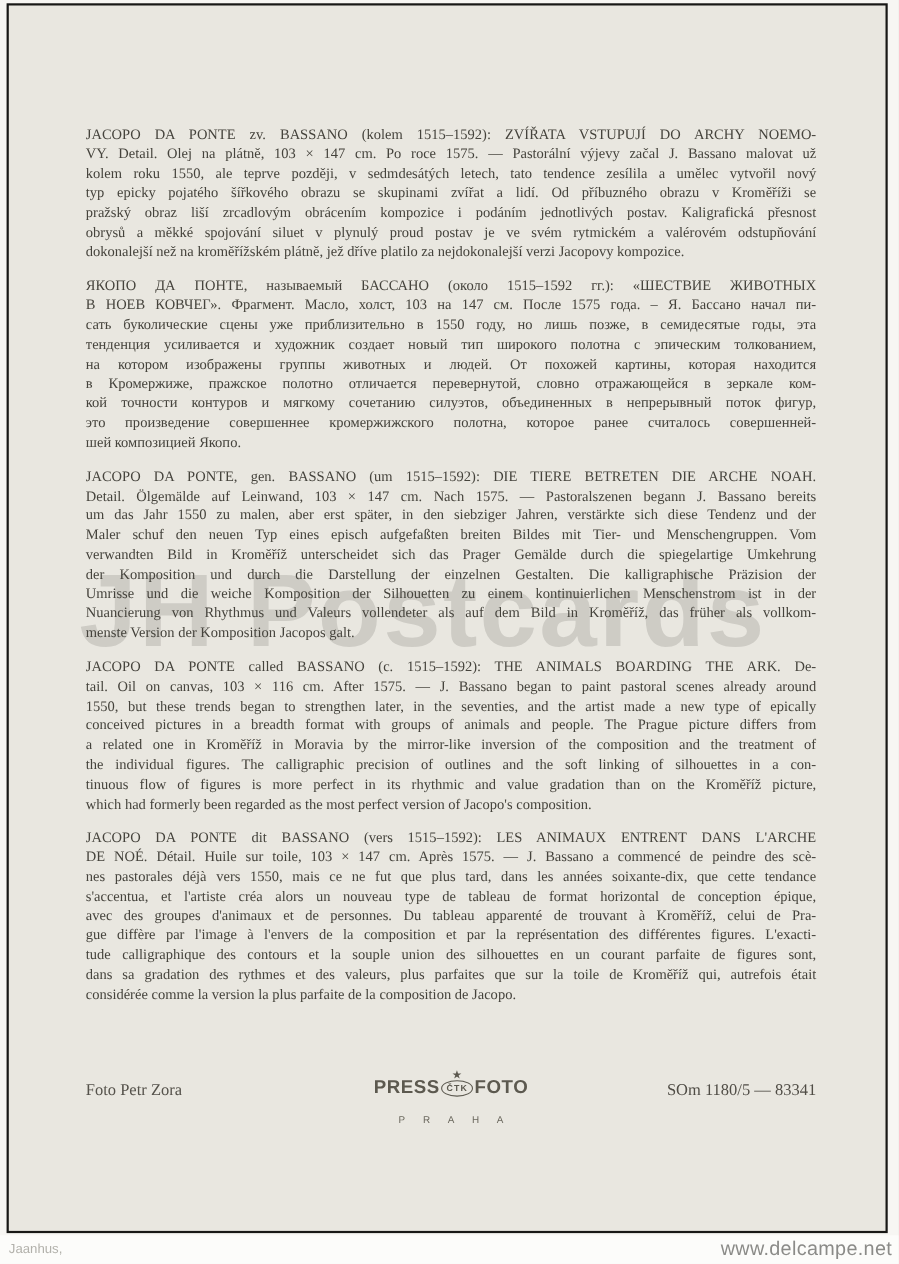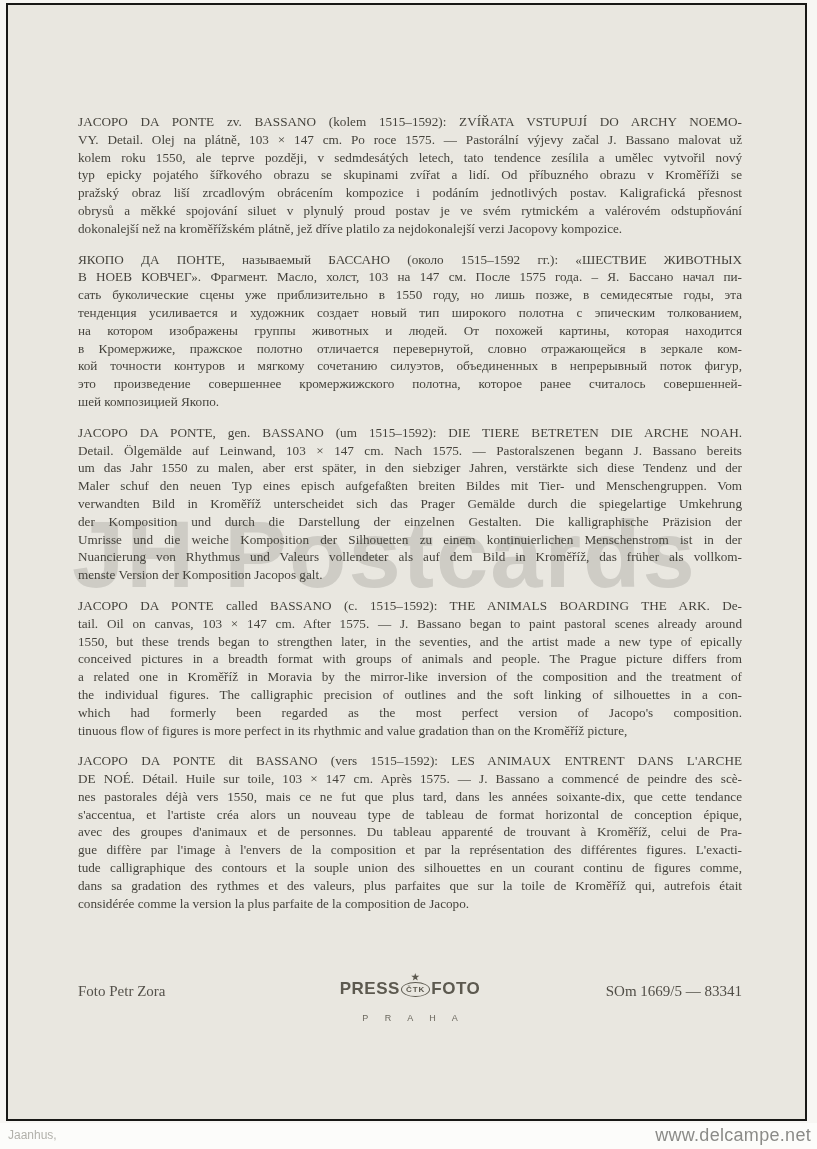--- a/index.html
+++ b/index.html
@@ -94,55 +94,55 @@
         <div class="line">um das Jahr 1550 zu malen, aber erst später, in den siebziger Jahren, verstärkte sich diese Tendenz und der</div>
         <div class="line">Maler schuf den neuen Typ eines episch aufgefaßten breiten Bildes mit Tier- und Menschengruppen. Vom</div>
         <div class="line">verwandten Bild in Kroměříž unterscheidet sich das Prager Gemälde durch die spiegelartige Umkehrung</div>
         <div class="line">der Komposition und durch die Darstellung der einzelnen Gestalten. Die kalligraphische Präzision der</div>
         <div class="line">Umrisse und die weiche Komposition der Silhouetten zu einem kontinuierlichen Menschenstrom ist in der</div>
         <div class="line">Nuancierung von Rhythmus und Valeurs vollendeter als auf dem Bild in Kroměříž, das früher als vollkom-</div>
         <div class="line">menste Version der Komposition Jacopos galt.</div>
       </div>
     <div class="para">
         <div class="line">JACOPO DA PONTE called BASSANO (c. 1515–1592): THE ANIMALS BOARDING THE ARK. De-</div>
-        <div class="line">tail. Oil on canvas, 103 × 147 cm. After 1575. — J. Bassano began to paint pastoral scenes already around</div>
+        <div class="line">tail. Oil on canvas, 103 × 116 cm. After 1575. — J. Bassano began to paint pastoral scenes already around</div>
         <div class="line">1550, but these trends began to strengthen later, in the seventies, and the artist made a new type of epically</div>
         <div class="line">conceived pictures in a breadth format with groups of animals and people. The Prague picture differs from</div>
         <div class="line">a related one in Kroměříž in Moravia by the mirror-like inversion of the composition and the treatment of</div>
         <div class="line">the individual figures. The calligraphic precision of outlines and the soft linking of silhouettes in a con-</div>
+        <div class="line">tinuous flow of figures is more perfect in its rhythmic and value gradation than on the Kroměříž picture,</div>
         <div class="line">which had formerly been regarded as the most perfect version of Jacopo's composition.</div>
-        <div class="line">tinuous flow of figures is more perfect in its rhythmic and value gradation than on the Kroměříž picture,</div>
       </div>
     <div class="para">
         <div class="line">JACOPO DA PONTE dit BASSANO (vers 1515–1592): LES ANIMAUX ENTRENT DANS L'ARCHE</div>
         <div class="line">DE NOÉ. Détail. Huile sur toile, 103 × 147 cm. Après 1575. — J. Bassano a commencé de peindre des scè-</div>
         <div class="line">nes pastorales déjà vers 1550, mais ce ne fut que plus tard, dans les années soixante-dix, que cette tendance</div>
         <div class="line">s'accentua, et l'artiste créa alors un nouveau type de tableau de format horizontal de conception épique,</div>
         <div class="line">avec des groupes d'animaux et de personnes. Du tableau apparenté de trouvant à Kroměříž, celui de Pra-</div>
         <div class="line">gue diffère par l'image à l'envers de la composition et par la représentation des différentes figures. L'exacti-</div>
-        <div class="line">tude calligraphique des contours et la souple union des silhouettes en un courant continu de figures comme,</div>
+        <div class="line">tude calligraphique des contours et la souple union des silhouettes en un courant parfaite de figures sont,</div>
         <div class="line">dans sa gradation des rythmes et des valeurs, plus parfaites que sur la toile de Kroměříž qui, autrefois était</div>
         <div class="line">considérée comme la version la plus parfaite de la composition de Jacopo.</div>
       </div>
   </div>
 
   <div class="footer">
     <div class="photo-credit">Foto Petr Zora</div>
     <div class="press-logo">
       <div class="press-line">
         <span>PRESS</span>
         <span class="emblem-wrap">
           <span class="emblem-star">★</span>
           <span class="emblem">ČTK</span>
         </span>
         <span>FOTO</span>
       </div>
       <div class="press-city">P R A H A</div>
     </div>
-    <div class="catalog">SOm 1669/5 — 83341</div>
+    <div class="catalog">SOm 1180/5 — 83341</div>
   </div>
 
 </div>
 
 <div class="bottom-strip">
   <span class="seller-mark">Jaanhus,</span>
   <span class="site-mark">www.delcampe.net</span>
 </div>
 
 </body></html>

